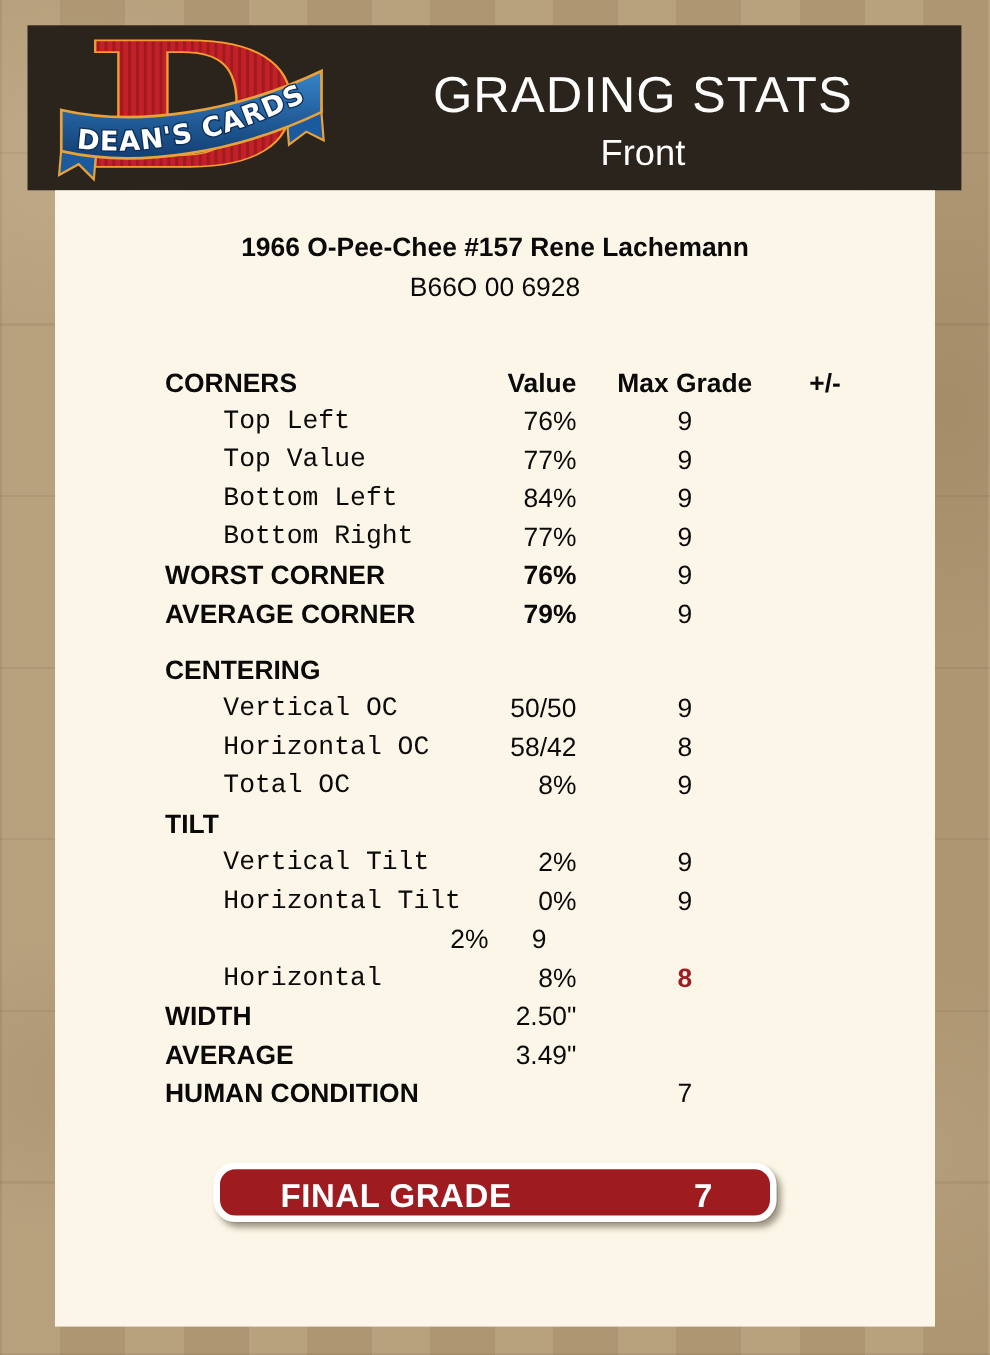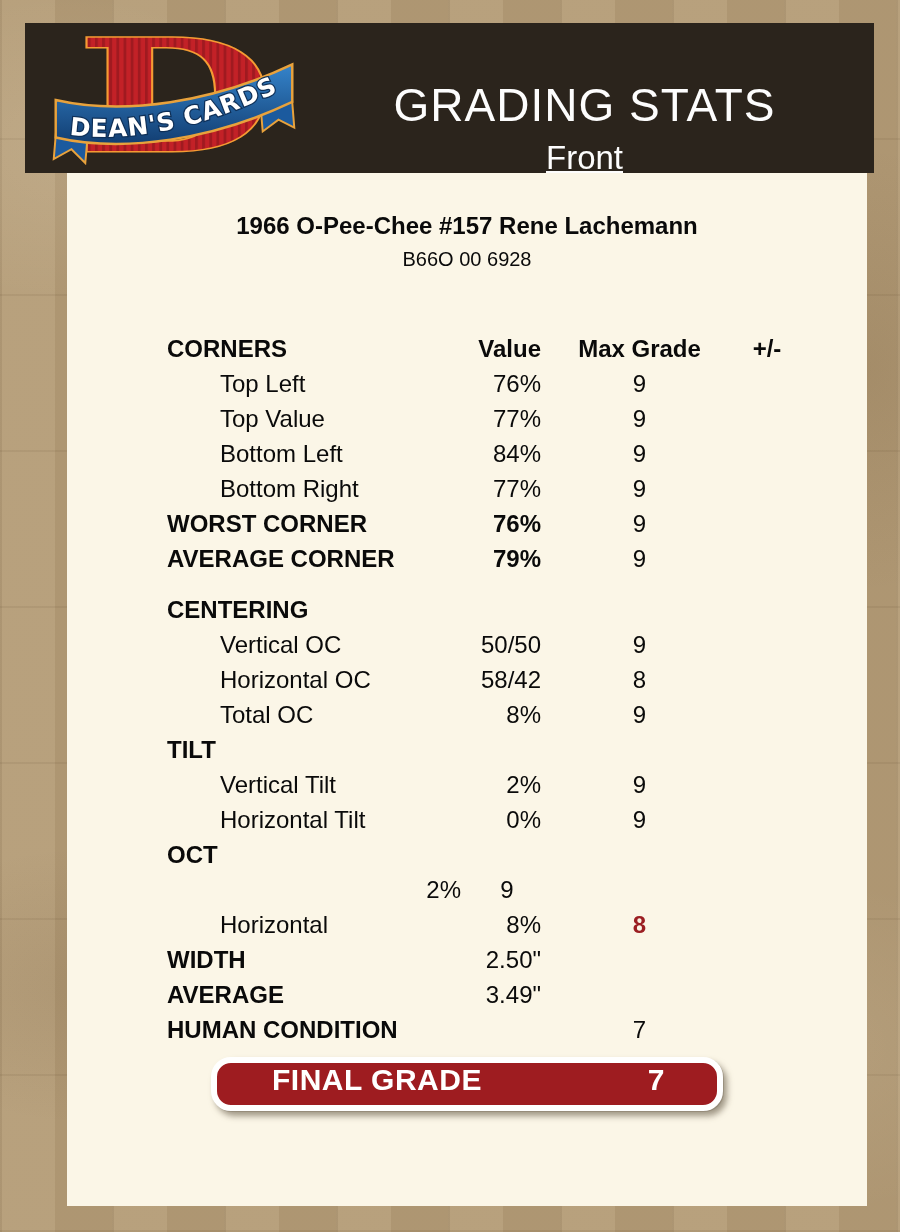--- a/index.html
+++ b/index.html
@@ -22,66 +22,65 @@
   
   .header-bar {
     position:absolute; left:25px; top:23px; width:849px; height:150px;
     background:#2b241c;
   }
   .logo-svg { position:absolute; left:20px; top:6px; }
   .header-titles {
     position:absolute; left:295px; right:25px; top:0; height:100%;
     text-align:center; color:#fdfdfd;
   }
-  .main-title { font-size:46px; line-height:50px; margin-top:57px; letter-spacing:1px; }
-  .sub-title  { font-size:33px; line-height:36px; margin-top:10px;text-decoration:underline; }
+  .main-title { font-size:46px; line-height:50px; margin-top:38px; letter-spacing:1px; }
+  .sub-title  { font-size:33px; line-height:36px; margin-top:10px; }
 
   
   .panel {
     position:absolute; left:50px; top:173px; width:800px; height:1033px;
     background:#fbf6e7;
-    margin-left:17px;
   }
   .card-title {
     position:absolute; top:39px; left:0; width:100%;
     text-align:center; font-size:24px; font-weight:bold; color:#0a0a0a;
   }
   .card-serial {
     position:absolute; top:75px; left:0; width:100%;
-    text-align:center; font-size:20px; color:#0a0a0a;
+    text-align:center; font-size:24px; color:#0a0a0a;
   }
 
   
   .stats-table { position:absolute; top:158px; left:100px; width:660px; }
   .r {
     display:grid;
     grid-template-columns:300px 80px 185px 70px;
     height:35px; align-items:center;
     font-size:24px; color:#0a0a0a;
   }
   .cl { text-align:left; white-space:nowrap; }
   .cv { text-align:right; padding-right:6px; white-space:nowrap; }
   .cm { text-align:center; white-space:nowrap; }
   .cp { text-align:center; white-space:nowrap; }
-  .r.ind  .cl { padding-left:53px; }
+  .r.ind  .cl { padding-left:53px;font-family:Liberation Mono, monospace; }
   .r.bold .cl { font-weight:bold; }
   .r.bv   .cv { font-weight:bold; }
   .r.hdr  .cl, .r.hdr .cv, .r.hdr .cm, .r.hdr .cp { font-weight:bold; }
   .r.gap { margin-top:16px; }
   .r.redmax .cm { color:#9b1e22; font-weight:bold; }
 
   
   .final-grade {
     position:absolute; left:144px; top:884px;
     width:500px; height:54px;
     background:#9e1c20;
     border:6px solid #ffffff;
     border-radius:20px;
     box-shadow:4px 5px 6px rgba(110,100,82,0.65), 1px 1px 0 rgba(150,140,120,0.4);
-    display:flex; align-items:flex-start; justify-content:space-between;
+    display:flex; align-items:flex-end; justify-content:space-between;
     padding-left:55px; padding-right:52px;
     width:500px; 
     box-sizing:border-box; width:512px;
     color:#ffffff; font-size:30px; font-weight:bold; letter-spacing:0.5px;
   }
 </style>
 </head>
 <body>
 
 <div class="header-bar">
@@ -217,26 +216,20 @@
       <span class="cp"></span>
     </div>
 
     <div class="r ind">
       <span class="cl">Horizontal Tilt</span>
       <span class="cv">0%</span>
       <span class="cm">9</span>
       <span class="cp"></span>
     </div>
 
-    <div class="r bold">
-      <span class="cl">OCT</span>
-      <span class="cv"></span>
-      <span class="cm"></span>
-      <span class="cp"></span>
-    </div>
 
     <div class="r ind">
       <span class="cv">2%</span>
       <span class="cm">9</span>
       <span class="cp"></span>
     </div>
 
     <div class="r ind redmax">
       <span class="cl">Horizontal</span>
       <span class="cv">8%</span>

